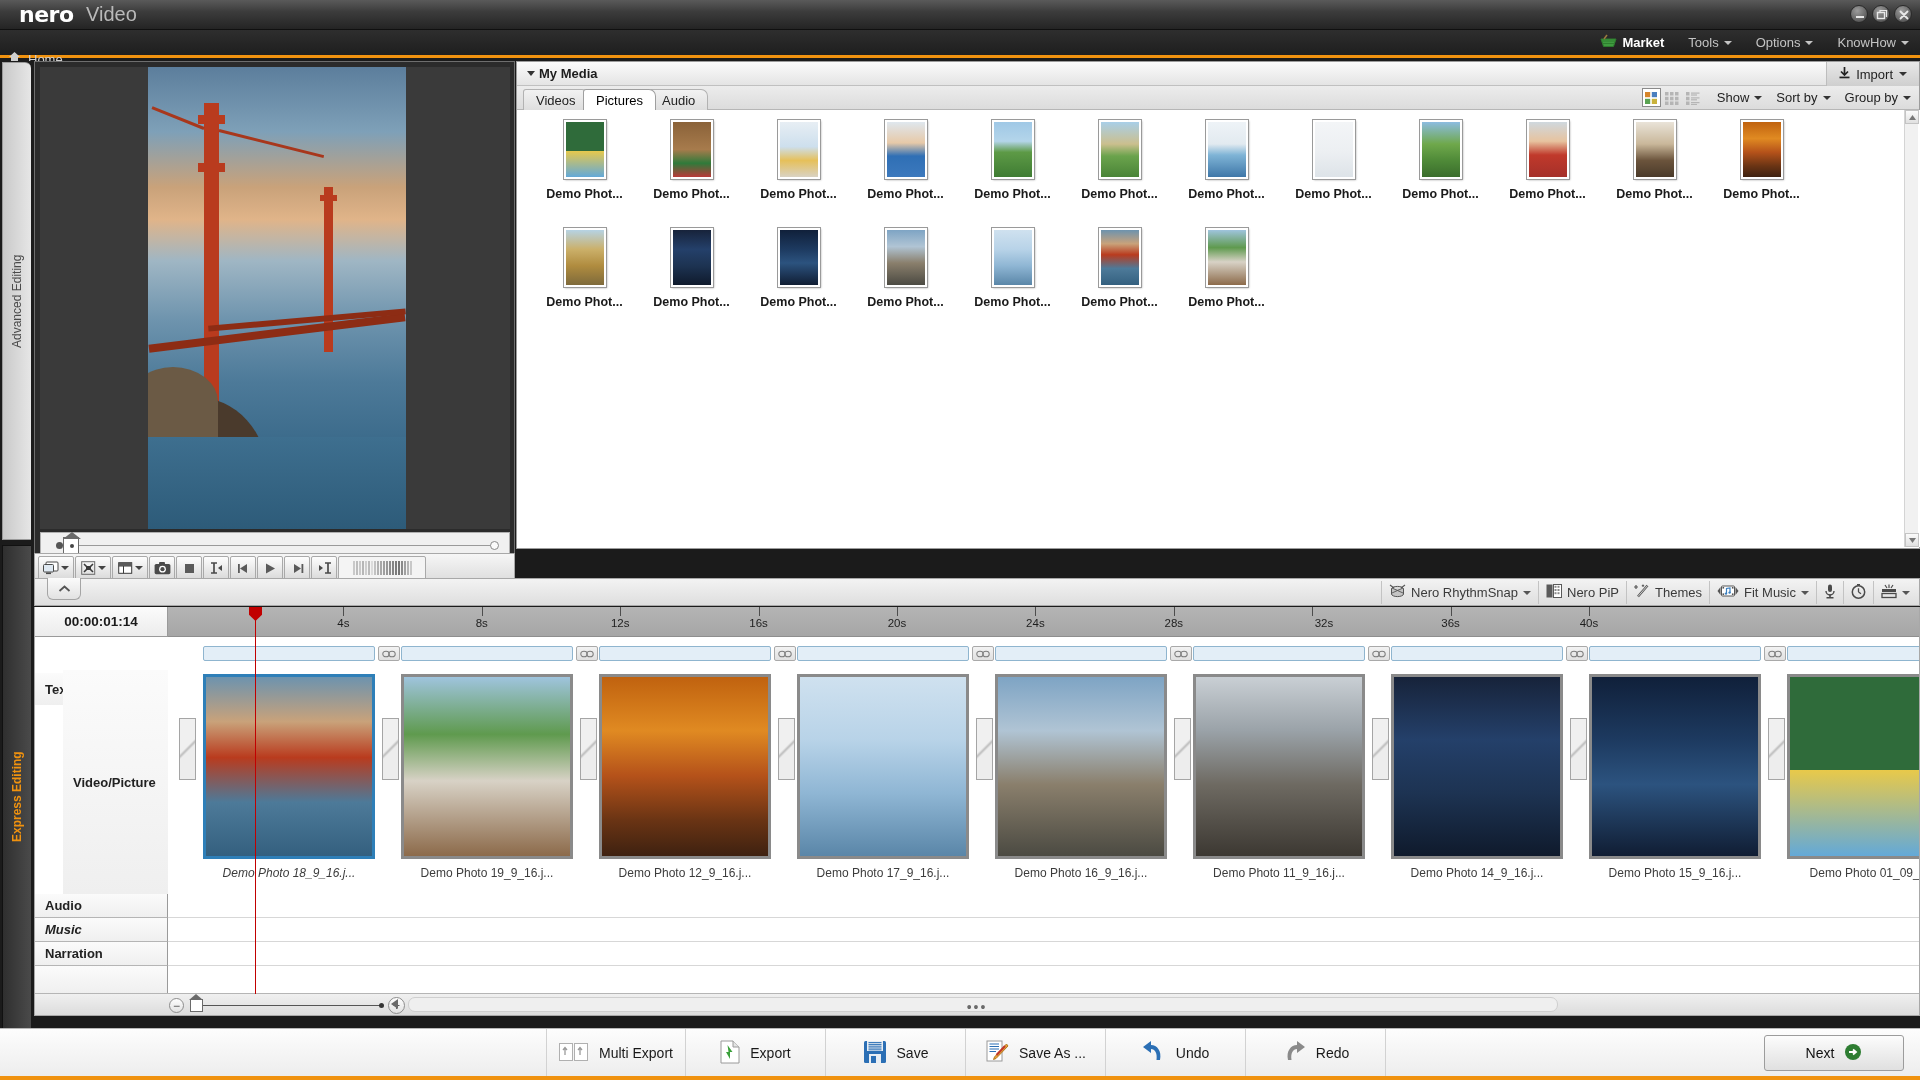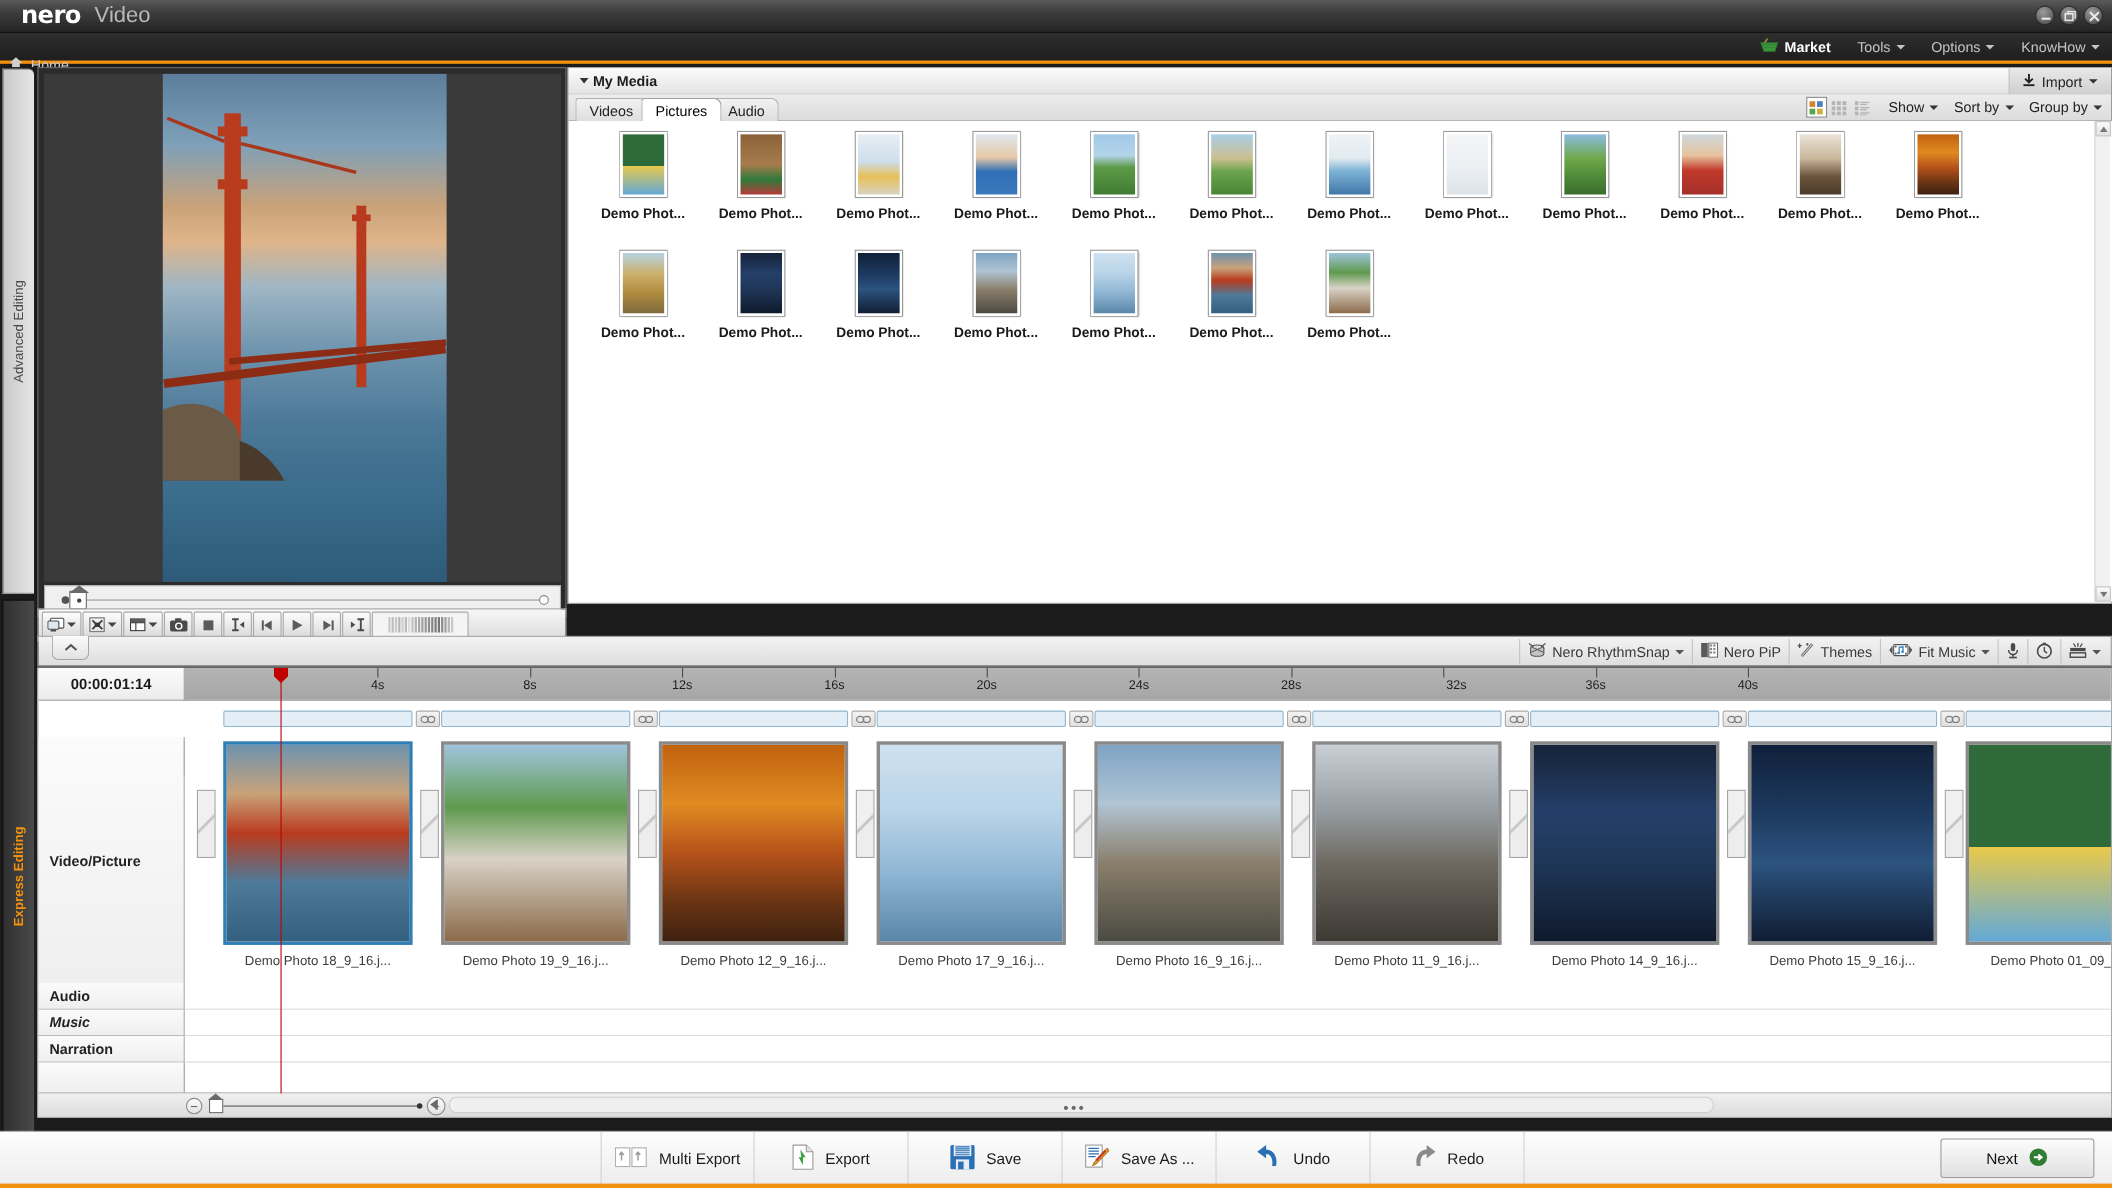--- a/index.html
+++ b/index.html
@@ -744,21 +744,21 @@
         <div class="ticklbl" style="left: 1156px;">32s</div>
         <div class="tick" style="left: 1282.6px;"></div>
         <div class="ticklbl" style="left: 1282.6px;">36s</div>
         <div class="tick" style="left: 1421px;"></div>
         <div class="ticklbl" style="left: 1421px;">40s</div>
       </div>
 
     <div class="track-hdr" style="top:31px;height:32px;margin-top:35px;">
       <span>Text</span>
     </div>
-    <div class="track-hdr" style="top:63px;height:224px;align-items:center;">
+    <div class="track-hdr" style="top:63px;height:224px;align-items:center;margin-left:28px;">
       <span>Video/Picture</span>
     </div>
     <div class="track-hdr" style="top:287px;height:24px;border-bottom:1px solid #b5b5b5;">
       <span>Audio</span>
     </div>
     <div class="track-hdr" style="top:311px;height:24px;border-bottom:1px solid #b5b5b5;font-style:italic;">
       <span>Music</span>
     </div>
     <div class="track-hdr" style="top:335px;height:24px;border-bottom:1px solid #b5b5b5;">
       <span>Narration</span>
@@ -821,21 +821,21 @@
             <ellipse cx="4" cy="4" rx="3.2" ry="2.8" fill="none" stroke="#7d7d7d" stroke-width="1.1"></ellipse>
             <ellipse cx="10" cy="4" rx="3.2" ry="2.8" fill="none" stroke="#7d7d7d" stroke-width="1.1"></ellipse>
           </svg>
         </div>
         <div class="textclip" style="left: 1619px; top: 8px; width: 172px;"></div>
       </div>
     <div class="track-lane" style="top:63px;height:224px;" id="video-lane">
         <div class="vclip sel" style="left: 35px; width: 172px;">
           <div class="clip-bg" style="background: linear-gradient(rgb(109, 147, 174) 0%, rgb(201, 162, 122) 25%, rgb(185, 59, 30) 45%, rgb(77, 122, 153) 70%, rgb(52, 96, 127) 100%);"></div>
         </div>
-        <div class="cliplbl" style="left: 35px; width: 172px;">Demo Photo 18_9_16.j...</div>
+        <div class="cliplbl" style="left: 35px; width: 172px; font-style: italic;">Demo Photo 18_9_16.j...</div>
         <div class="trans" style="left: 214px;"></div>
         <div class="vclip" style="left: 233px; width: 172px;">
           <div class="clip-bg" style="background: linear-gradient(rgb(159, 196, 221) 0%, rgb(95, 154, 78) 32%, rgb(216, 210, 198) 58%, rgb(140, 106, 74) 100%);"></div>
         </div>
         <div class="cliplbl" style="left: 233px; width: 172px;">Demo Photo 19_9_16.j...</div>
         <div class="trans" style="left: 412px;"></div>
         <div class="vclip" style="left: 431px; width: 172px;">
           <div class="clip-bg" style="background: linear-gradient(rgb(192, 98, 15) 0%, rgb(224, 138, 34) 30%, rgb(181, 82, 26) 55%, rgb(106, 52, 20) 80%, rgb(62, 33, 16) 100%);"></div>
         </div>
         <div class="cliplbl" style="left: 431px; width: 172px;">Demo Photo 12_9_16.j...</div>

